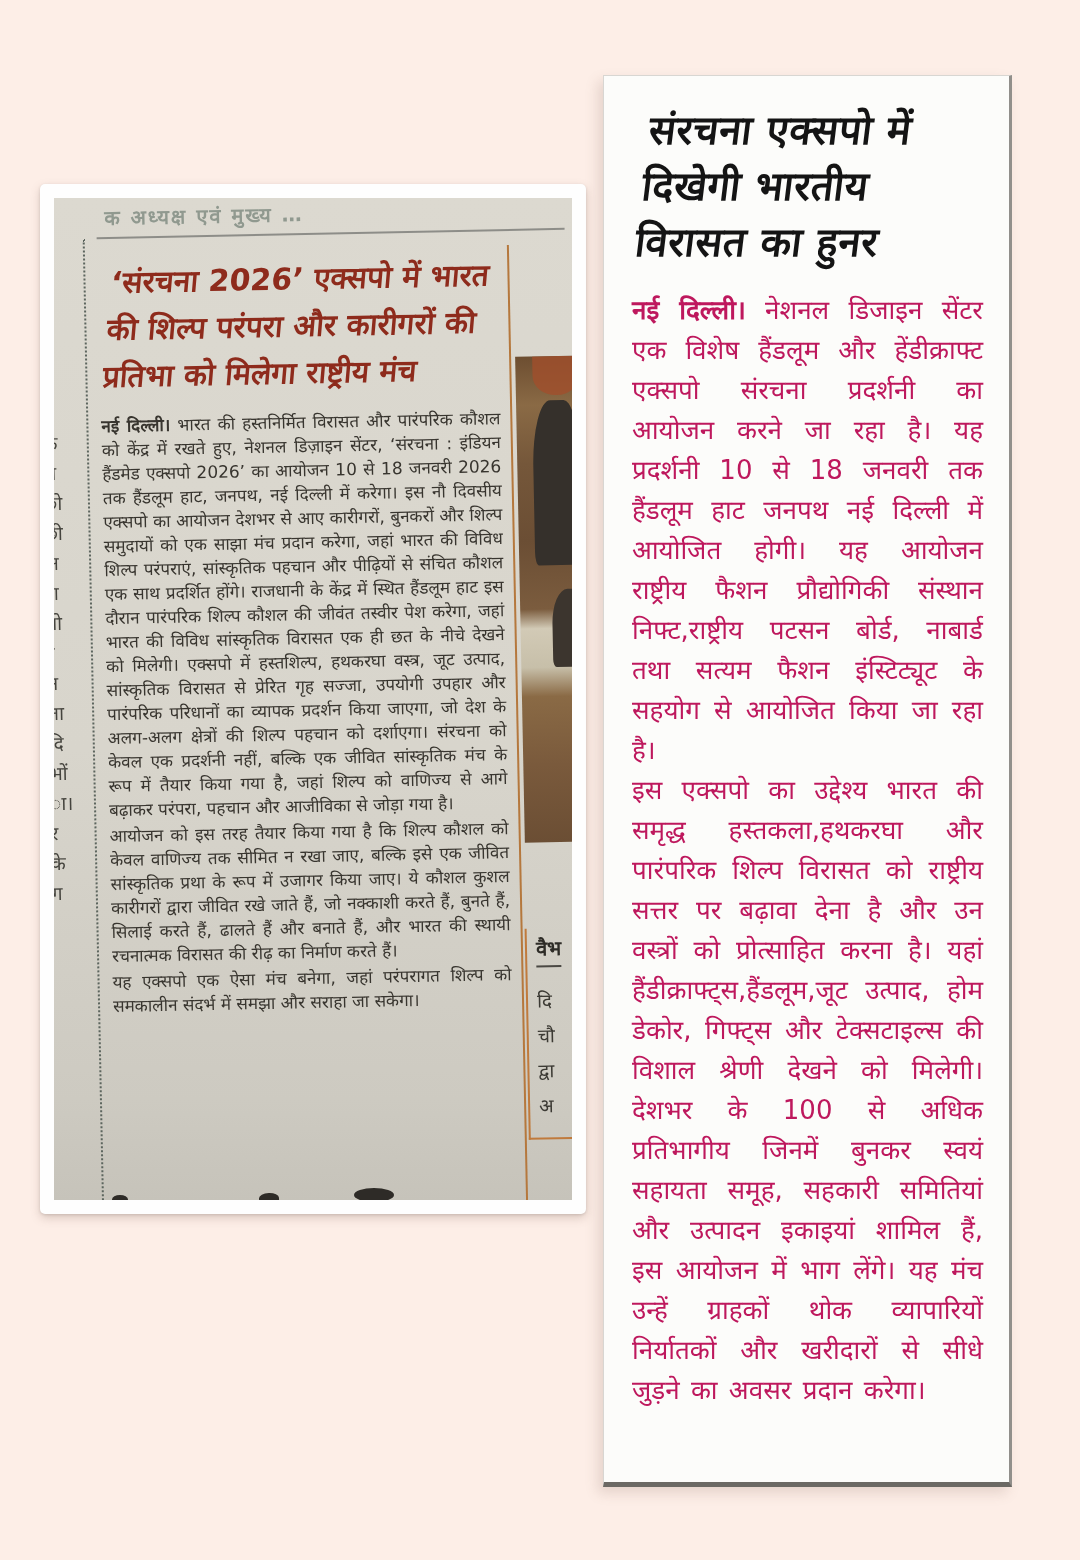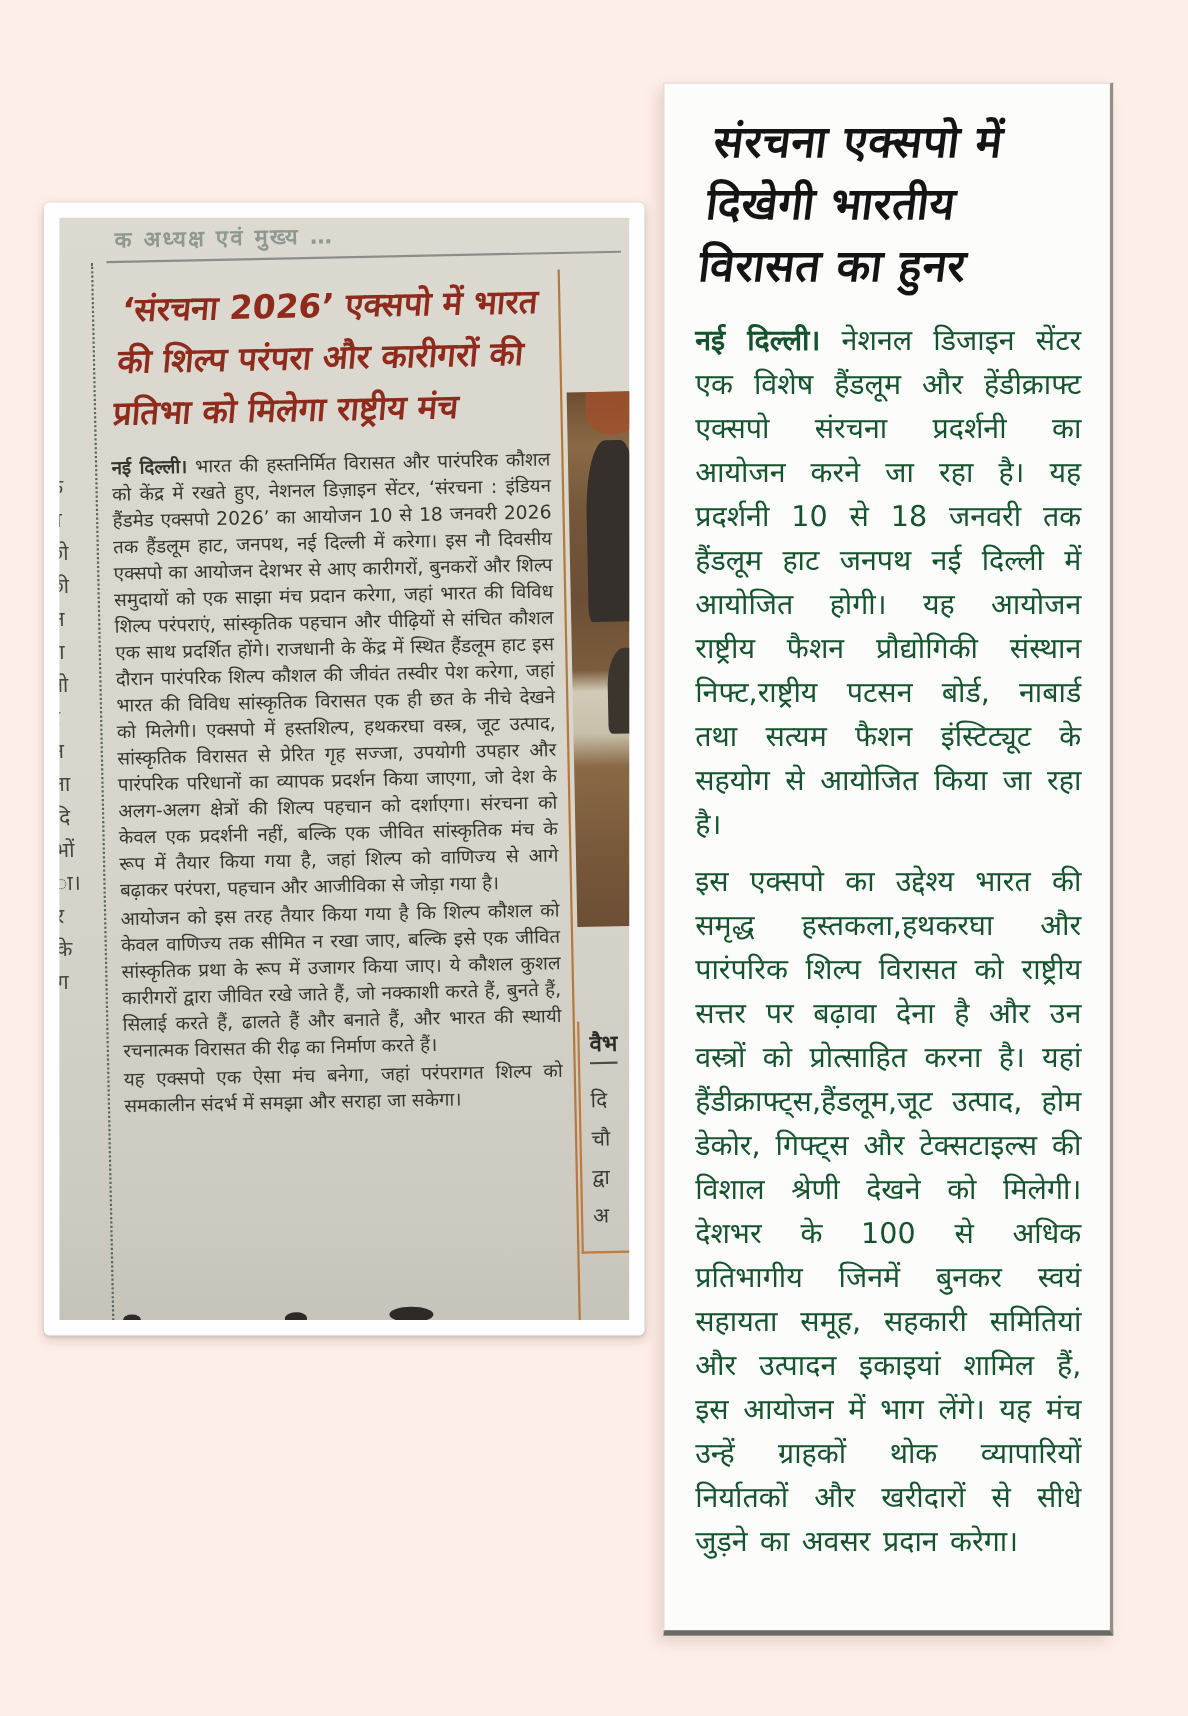--- a/index.html
+++ b/index.html
@@ -100,24 +100,24 @@
     box-shadow:-5px 6px 12px rgba(120,90,80,.18);
     padding:22px 26px 0 28px;overflow:hidden;
   }
   .right-headline{
     margin:4px 0 20px 0;color:#141414;
     font-size:40px;line-height:56px;font-weight:800;
     transform:skewX(-7deg);transform-origin:0 100%;
     letter-spacing:.5px;
   }
   .right-body{
-    margin:0;font-size:26px;line-height:40px;color:#14532d;
+    margin:0;font-size:26px;line-height:40px;color:#be185d;
     text-align:justify;word-spacing:3px;
   }
-  .right-body + .right-body{margin-top:12px;}
+  .right-body + .right-body{margin-top:0;}
 </style>
 </head>
 <body style="background: rgb(253, 238, 231);">
 
 <div class="left-card">
   <div class="left-paper">
     <div class="tilt">
 
       <div class="top-strip">क अध्यक्ष एवं मुख्य …</div>
       <div class="top-rule"></div>

